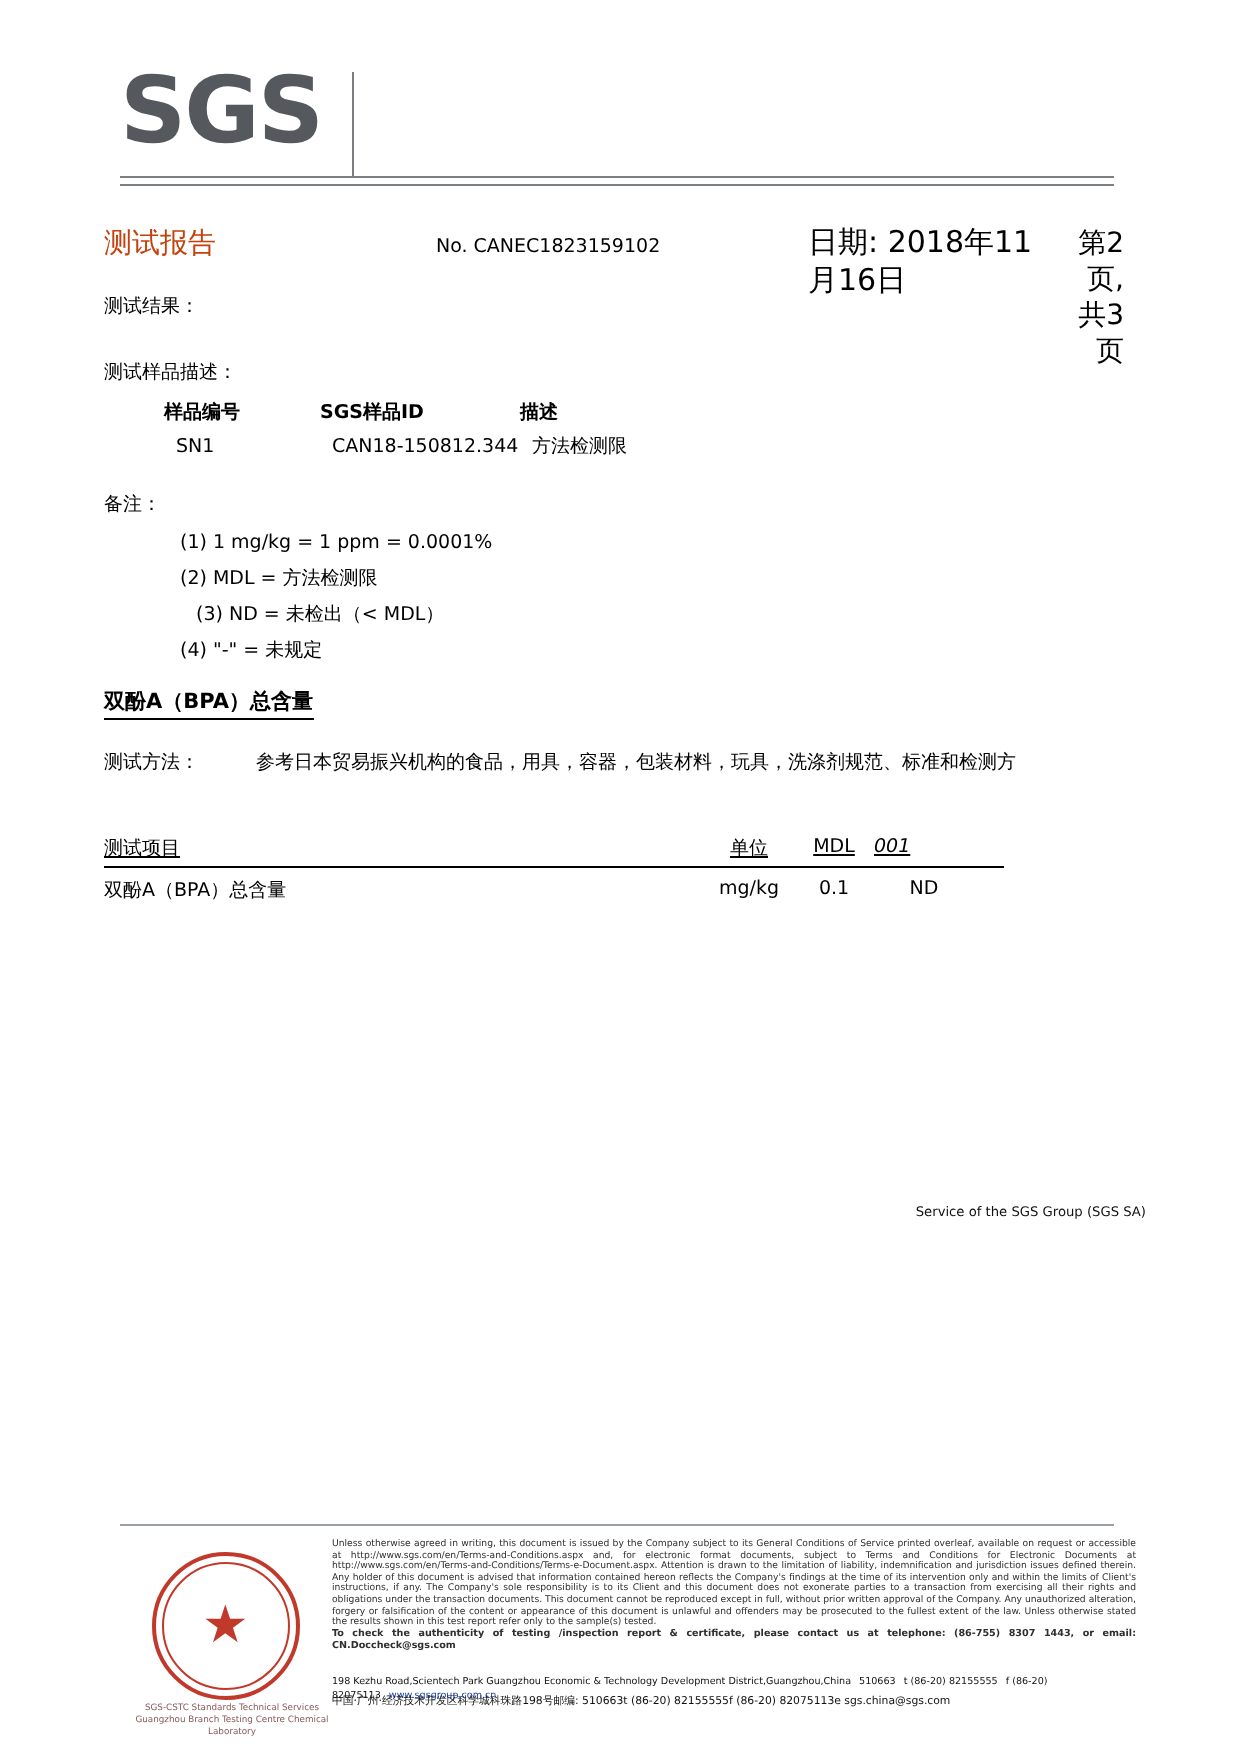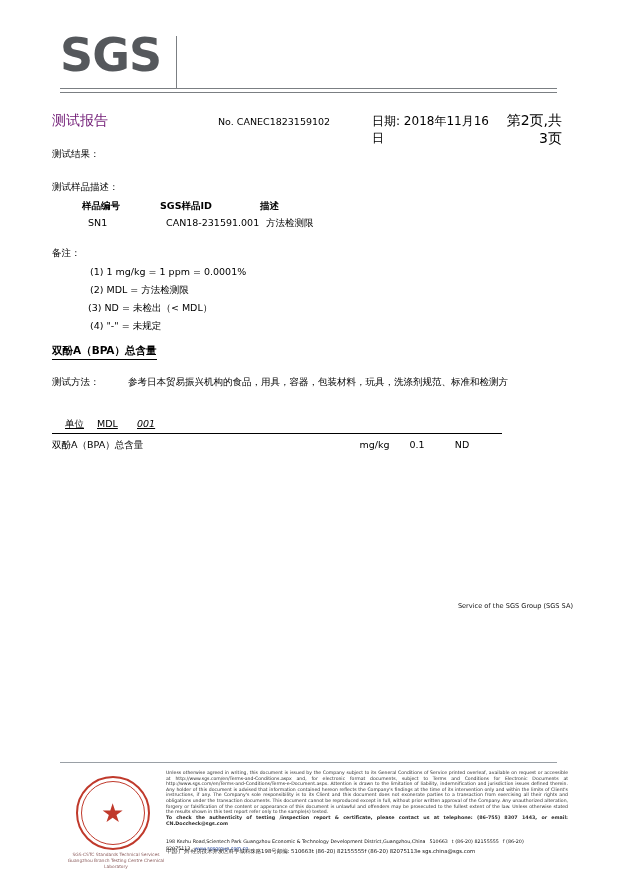--- a/index.html
+++ b/index.html
@@ -72,30 +72,31 @@
     position: absolute;
     left: 52px;
     top: 112px;
     width: 510px;
     display: flex;
     align-items: baseline;
   }
   .doc-title {
     font-size: 14px;
     font-weight: normal;
-    color: #701a75;
+    color: #c2410c;
     width: 166px;
   }
   .doc-no {
     font-size: 9.5px;
     width: 154px;
   }
   .doc-date {
-    font-size: 12px;
+    font-size: 15px;
     width: 126px;
+    margin-left: 32px;
   }
   .doc-page {
     font-size: 14px;
     text-align: right;
     flex: 1;
   }
 
   
   .line {
     position: absolute;
@@ -122,21 +123,21 @@
     position: absolute;
     left: 82px;
     top: 217px;
     font-size: 9.5px;
   }
   .tbl-row .col-a { text-align: left; padding-left: 6px; }
 
   .remark-label { left: 52px; top: 246px; }
   .remark-1 { left: 90px; top: 265px; }
   .remark-2 { left: 90px; top: 283px; }
-  .remark-3 { left: 88px; top: 301px; }
+  .remark-3 { left: 98px; top: 301px; }
   .remark-4 { left: 90px; top: 319px; }
 
   .section-title {
     position: absolute;
     left: 52px;
     top: 344px;
     font-size: 10.5px;
     font-weight: bold;
     border-bottom: 1px solid #000;
     padding-bottom: 1px;
@@ -154,21 +155,21 @@
     width: 450px;
     font-size: 9.5px;
   }
   .res-head {
     display: flex;
     border-bottom: 1px solid #000;
     padding-bottom: 2px;
   }
   .res-head .rc-item { width: 300px; text-decoration: underline; }
   .res-head .rc-unit { width: 45px; text-align: center; text-decoration: underline; }
-  .res-head .rc-mdl  { width: 40px; text-align: left; text-decoration: underline; }
+  .res-head .rc-mdl  { width: 40px; text-align: center; text-decoration: underline; }
   .res-head .rc-val  { width: 50px; text-align: left; text-decoration: underline; font-style: italic; }
   .res-row {
     display: flex;
     padding-top: 5px;
   }
   .res-row .rc-item { width: 300px; }
   .res-row .rc-unit { width: 45px; text-align: center; }
   .res-row .rc-mdl  { width: 40px; text-align: center; }
   .res-row .rc-val  { width: 50px; text-align: center; }
 
@@ -305,36 +306,37 @@
   </div>
 
   <div class="line result-label">测试结果：</div>
 
   <div class="line sample-desc-label">测试样品描述：</div>
 
   <div class="tbl-head">
     <span class="col-a">样品编号</span><span class="col-b">SGS样品ID</span><span class="col-c">描述</span>
   </div>
   <div class="tbl-row">
-    <span class="col-a">SN1</span><span class="col-b">CAN18-231591.001</span><span class="col-c">方法检测限</span>
+    <span class="col-a">SN1</span><span class="col-b">CAN18-150812.344</span><span class="col-c">方法检测限</span>
   </div>
 
   <div class="line remark-label">备注：</div>
   <div class="line remark-1">(1) 1 mg/kg = 1 ppm = 0.0001%</div>
   <div class="line remark-2">(2) MDL = 方法检测限</div>
   <div class="line remark-3">(3) ND = 未检出（&lt; MDL）</div>
   <div class="line remark-4">(4) "-" = 未规定</div>
 
   <div class="section-title">双酚A（BPA）总含量</div>
 
   <div class="line method-label">测试方法：</div>
   <div class="line method-1">参考日本贸易振兴机构的食品，用具，容器，包装材料，玩具，洗涤剂规范、标准和检测方</div>
 
   <div class="res-table">
     <div class="res-head">
+      <span class="rc-item">测试项目</span>
       <span class="rc-unit">单位</span>
       <span class="rc-mdl">MDL</span>
       <span class="rc-val">001</span>
     </div>
     <div class="res-row">
       <span class="rc-item">双酚A（BPA）总含量</span>
       <span class="rc-unit">mg/kg</span>
       <span class="rc-mdl">0.1</span>
       <span class="rc-val">ND</span>
     </div>

